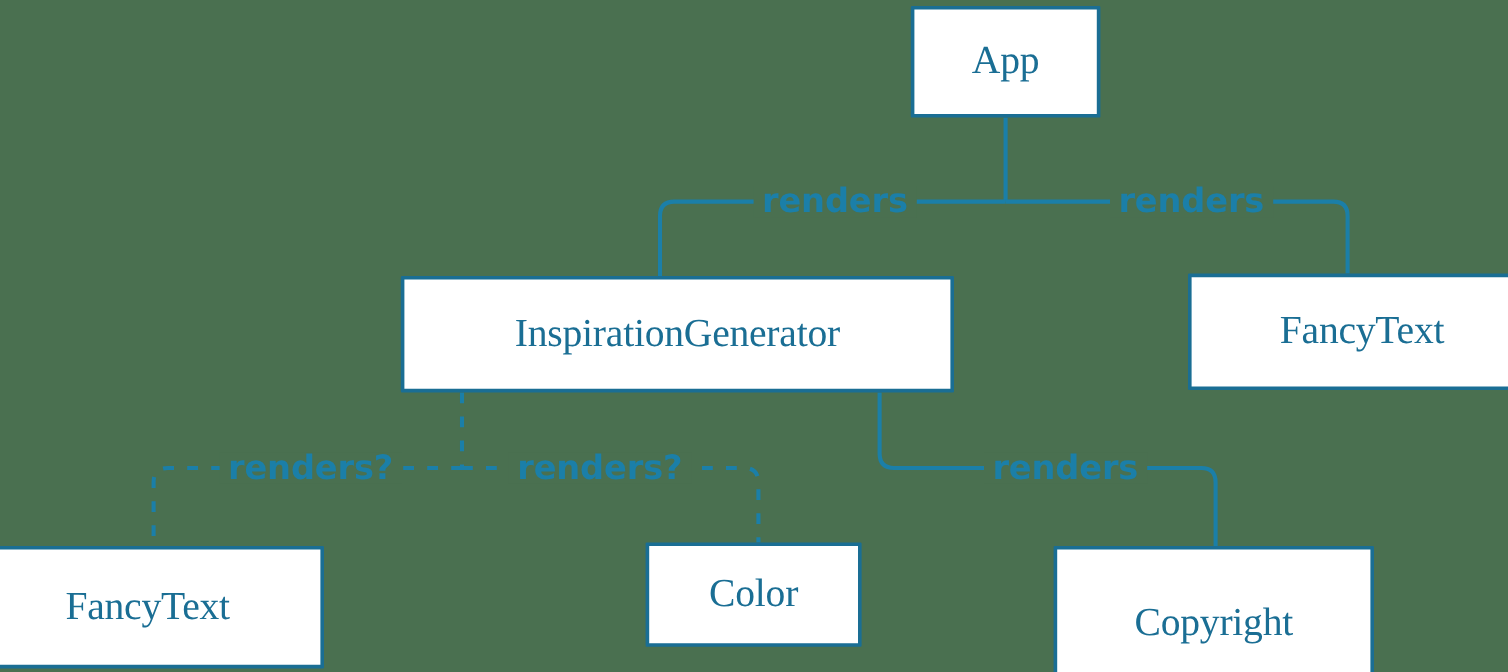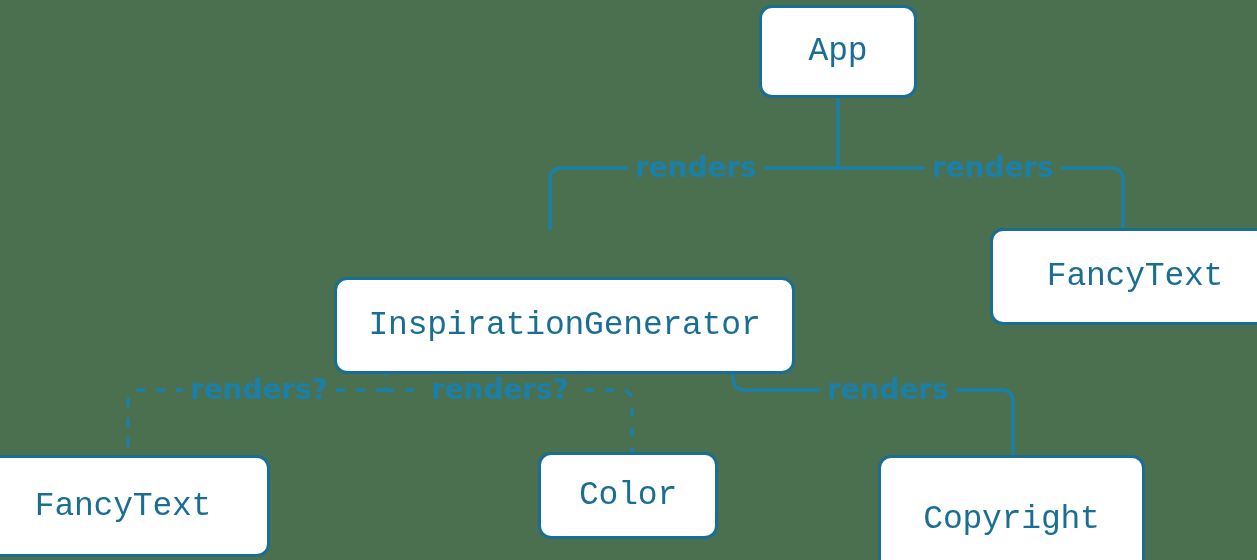--- a/index.html
+++ b/index.html
@@ -24,26 +24,26 @@
     left: 0;
     top: 0;
     width: 1257px;
     height: 560px;
   }
   .node-box {
     position: absolute;
     box-sizing: border-box;
     background: #ffffff;
     border: 3px solid #1a6e94;
-    border-radius: 13px;
+    border-radius: 1px;
     display: flex;
     align-items: center;
     justify-content: center;
     color: #1a6e94;
-    font-family: Liberation Mono, monospace;
+    font-family: Liberation Serif, serif;
     font-size: 33px;
     font-weight: 400;
     letter-spacing: -0.2px;
     white-space: nowrap;
     z-index: 3;
   }
   .edge-label {
     position: absolute;
     color: #1b7fa8;
     font-family: "DejaVu Sans", sans-serif;
@@ -51,21 +51,21 @@
     font-weight: 600;
     letter-spacing: -0.1px;
     white-space: nowrap;
     z-index: 4;
     background: #4a7050;
     padding: 0 7px;
     line-height: 26px;
   }
   
   #node-app            { left: 759px; top: 5px;   width: 158px; height: 93px; }
-  #node-inspiration    { left: 334px; top: 230px; width: 461px; height: 97px; margin-top: 47px; }
+  #node-inspiration    { left: 334px; top: 230px; width: 461px; height: 97px; }
   #node-fancytext-right{ left: 990px; top: 228px; width: 290px; height: 97px; }
   #node-fancytext-left { left: -24px; top: 455px; width: 294px; height: 102px; }
   #node-color          { left: 538px; top: 452px; width: 180px; height: 87px; }
   #node-copyright      { left: 878px; top: 455px; width: 267px; height: 128px; }
   
   #label-app-inspiration  { left: 628px; top: 155px; }
   #label-app-fancytext    { left: 925px; top: 155px; }
   #label-insp-fancytext   { left: 183px; top: 377px; }
   #label-insp-color       { left: 424px; top: 377px; }
   #label-insp-copyright   { left: 820px; top: 377px; }

